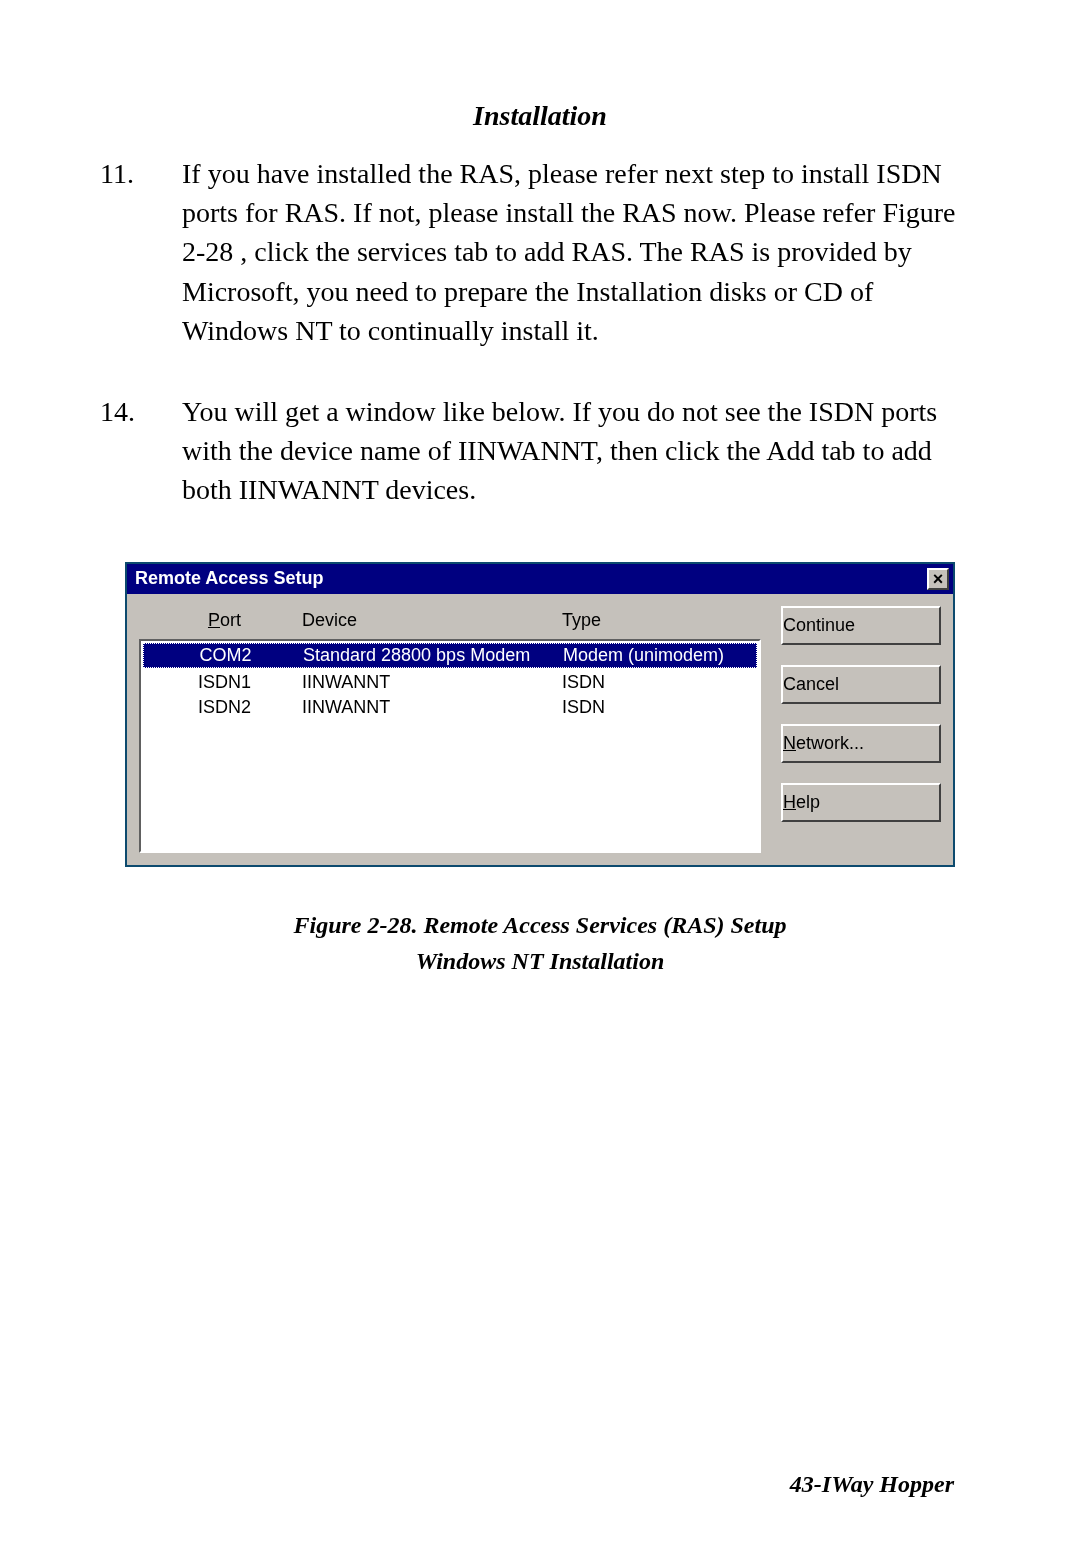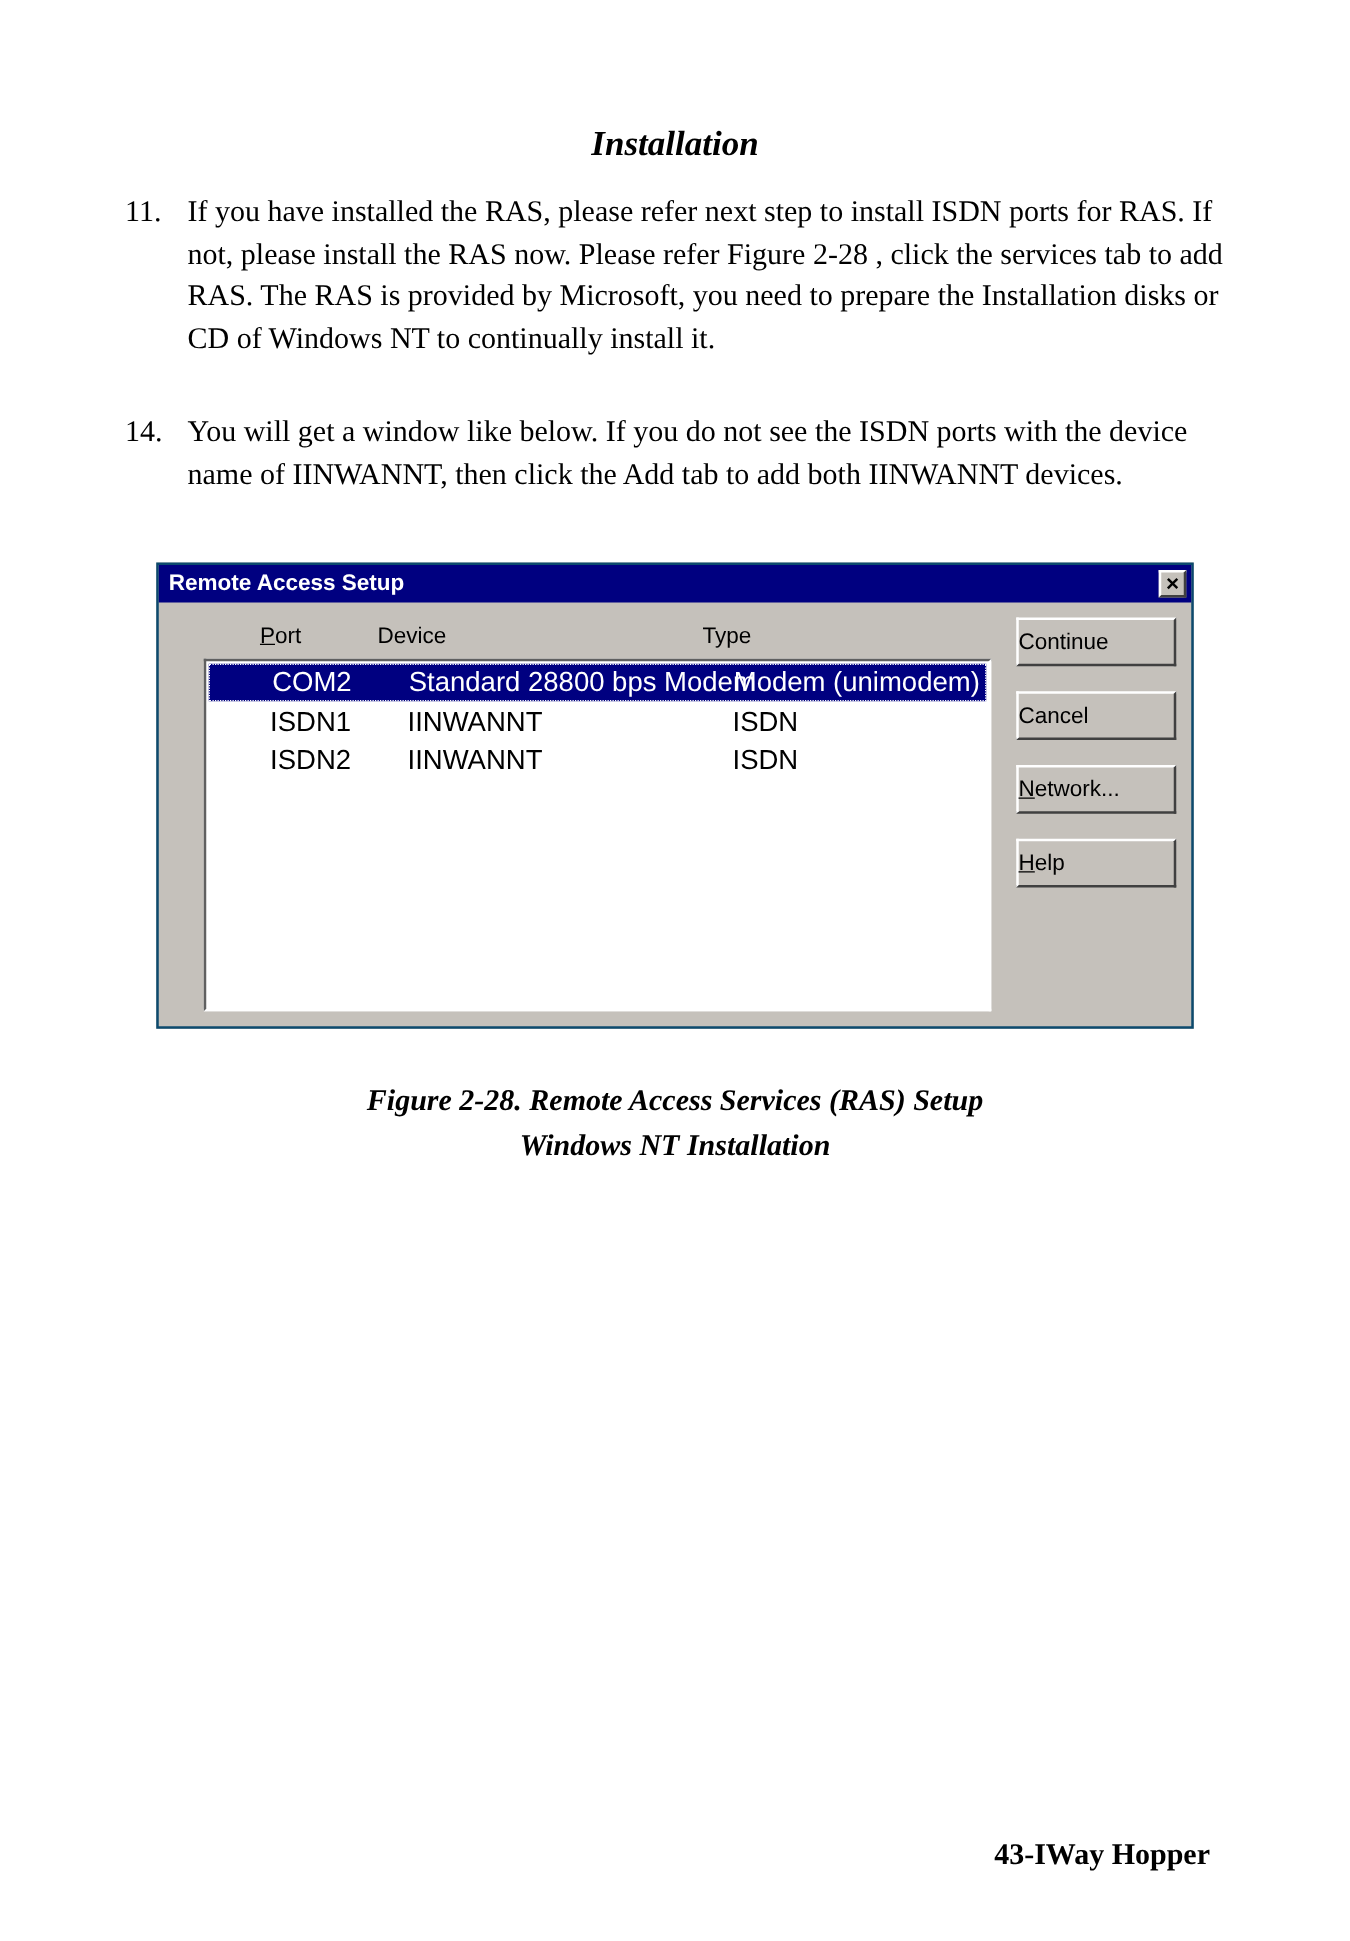--- a/index.html
+++ b/index.html
@@ -20,22 +20,23 @@
   .section-heading {
     text-align: center;
     font-style: italic;
     font-weight: bold;
     font-size: 28px;
     margin-bottom: 22px;
   }
   .list-item {
     display: flex;
     margin-bottom: 30px;
-    font-size: 24px;
+    font-size: 28px;
     line-height: 1.4;
+    gap: 32px;
   }
   .list-num {
     flex: 0 0 50px;
   }
   .list-body {
     flex: 1;
   }
   .list-body p {
     margin: 0 0 12px 0;
   }
@@ -101,26 +102,25 @@
   }
   .col-port { width: 155px; text-align: center; }
   .col-device { width: 260px; }
   .col-type { flex: 1; }
   .listbox {
     border-top: 2px solid #606060;
     border-left: 2px solid #606060;
     border-right: 2px solid #ffffff;
     border-bottom: 2px solid #ffffff;
     background: #ffffff;
-    height: 282px;
+    height: 214px;
     box-sizing: border-box;
     overflow: hidden;
     color: #000000;
-    font-size: 22px;
-    margin-left: 24px;
+    font-size: 18px;
   }
   .listrow {
     display: flex;
     padding: 2px 6px;
     white-space: nowrap;
   }
   .listrow.selected {
     background: #000080;
     color: #ffffff;
     border: 1px dotted #ffffff;
@@ -156,22 +156,23 @@
     text-align: center;
     font-weight: bold;
     font-style: italic;
     font-size: 24px;
     line-height: 1.5;
     margin: 40px 0 90px 0;
   }
   .footer {
     position: absolute;
     bottom: 55px;
-    right: 112px;
-    font-weight: bold;
+    right: 126px;
+    font-weight: bold;
+    font-style: italic;
     font-size: 24px;
     margin-top: 48px;
   }
 </style>
 </head>
 <body>
 
 <div class="page">
 
   <div class="section-heading">Installation</div>

